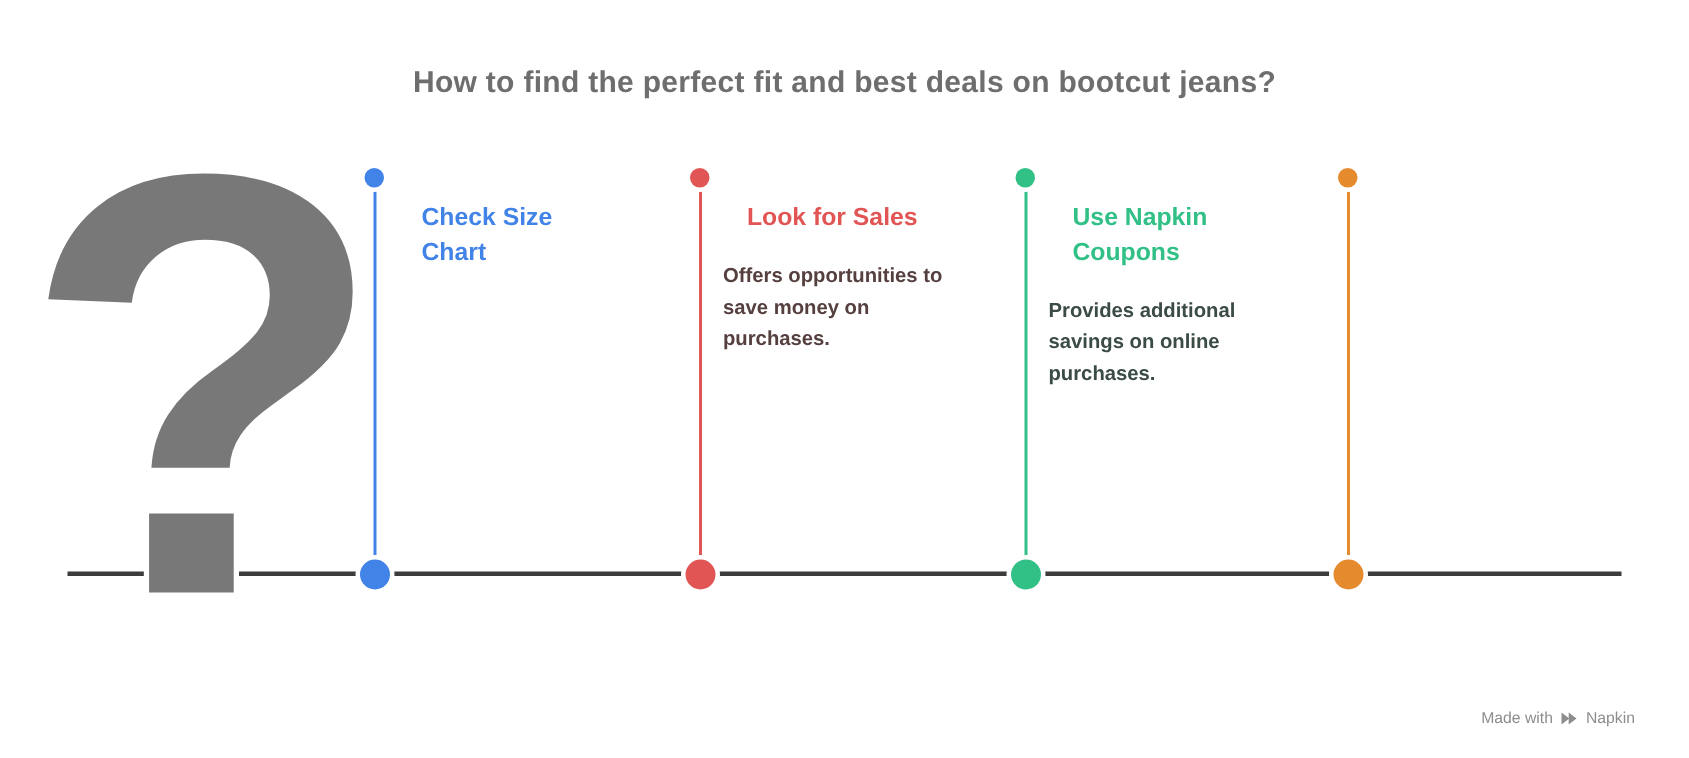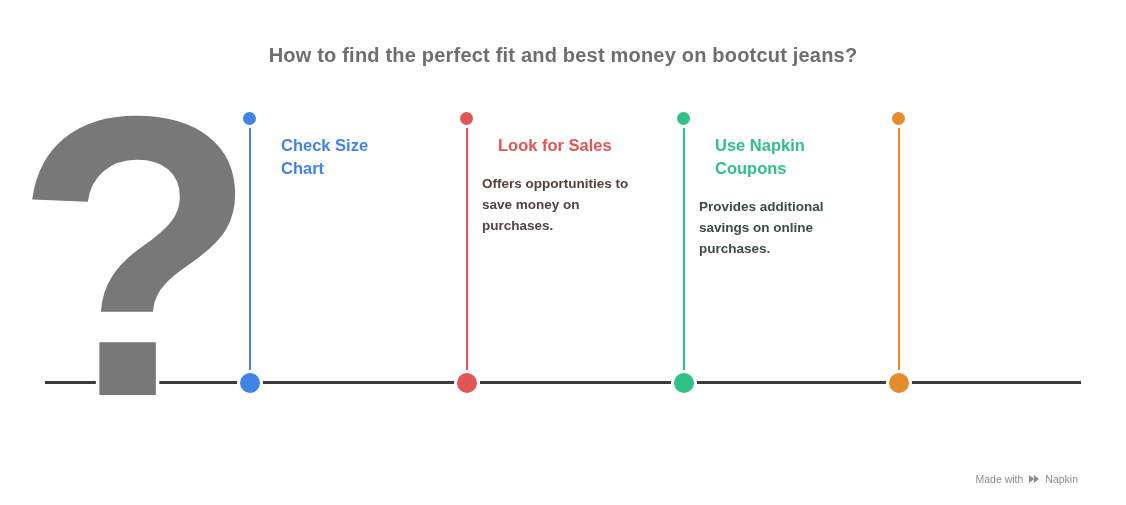--- a/index.html
+++ b/index.html
@@ -97,38 +97,38 @@
   .step p {
     margin: 13px 0 0 0;
     font-size: 13.5px;
     line-height: 21px;
     font-weight: 700;
     color: var(--desc);
   }
 
   .credit {
     position: absolute;
-    right: 48px;
+    right: 36px;
     bottom: 20px;
     display: flex;
     align-items: flex-end;
     gap: 5px;
     font-size: 10.5px;
     color: #8d8d8d;
     z-index: 4;
     margin-left: 14px;
   }
   .credit .logo { display: inline-flex; }
 </style>
 </head>
 <body>
 
 <div class="canvas">
 
-  <div class="title">How to find the perfect fit and best money on bootcut jeans?</div>
+  <div class="title">How to find the perfect fit and best deals on bootcut jeans?</div>
 
   <svg class="qmark-svg" width="236" height="380" viewBox="0 0 236 380">
     <text x="114" y="340" font-size="400" text-anchor="middle" fill="#787878" stroke="#ffffff" stroke-width="7" paint-order="stroke">?</text>
   </svg>
 
   <div class="timeline"></div>
 
   <div class="step" style="left: 250px; --accent: #4283e8; --desc: #414b5f;">
     <div class="connector"></div>
     <div class="top-dot"></div>

